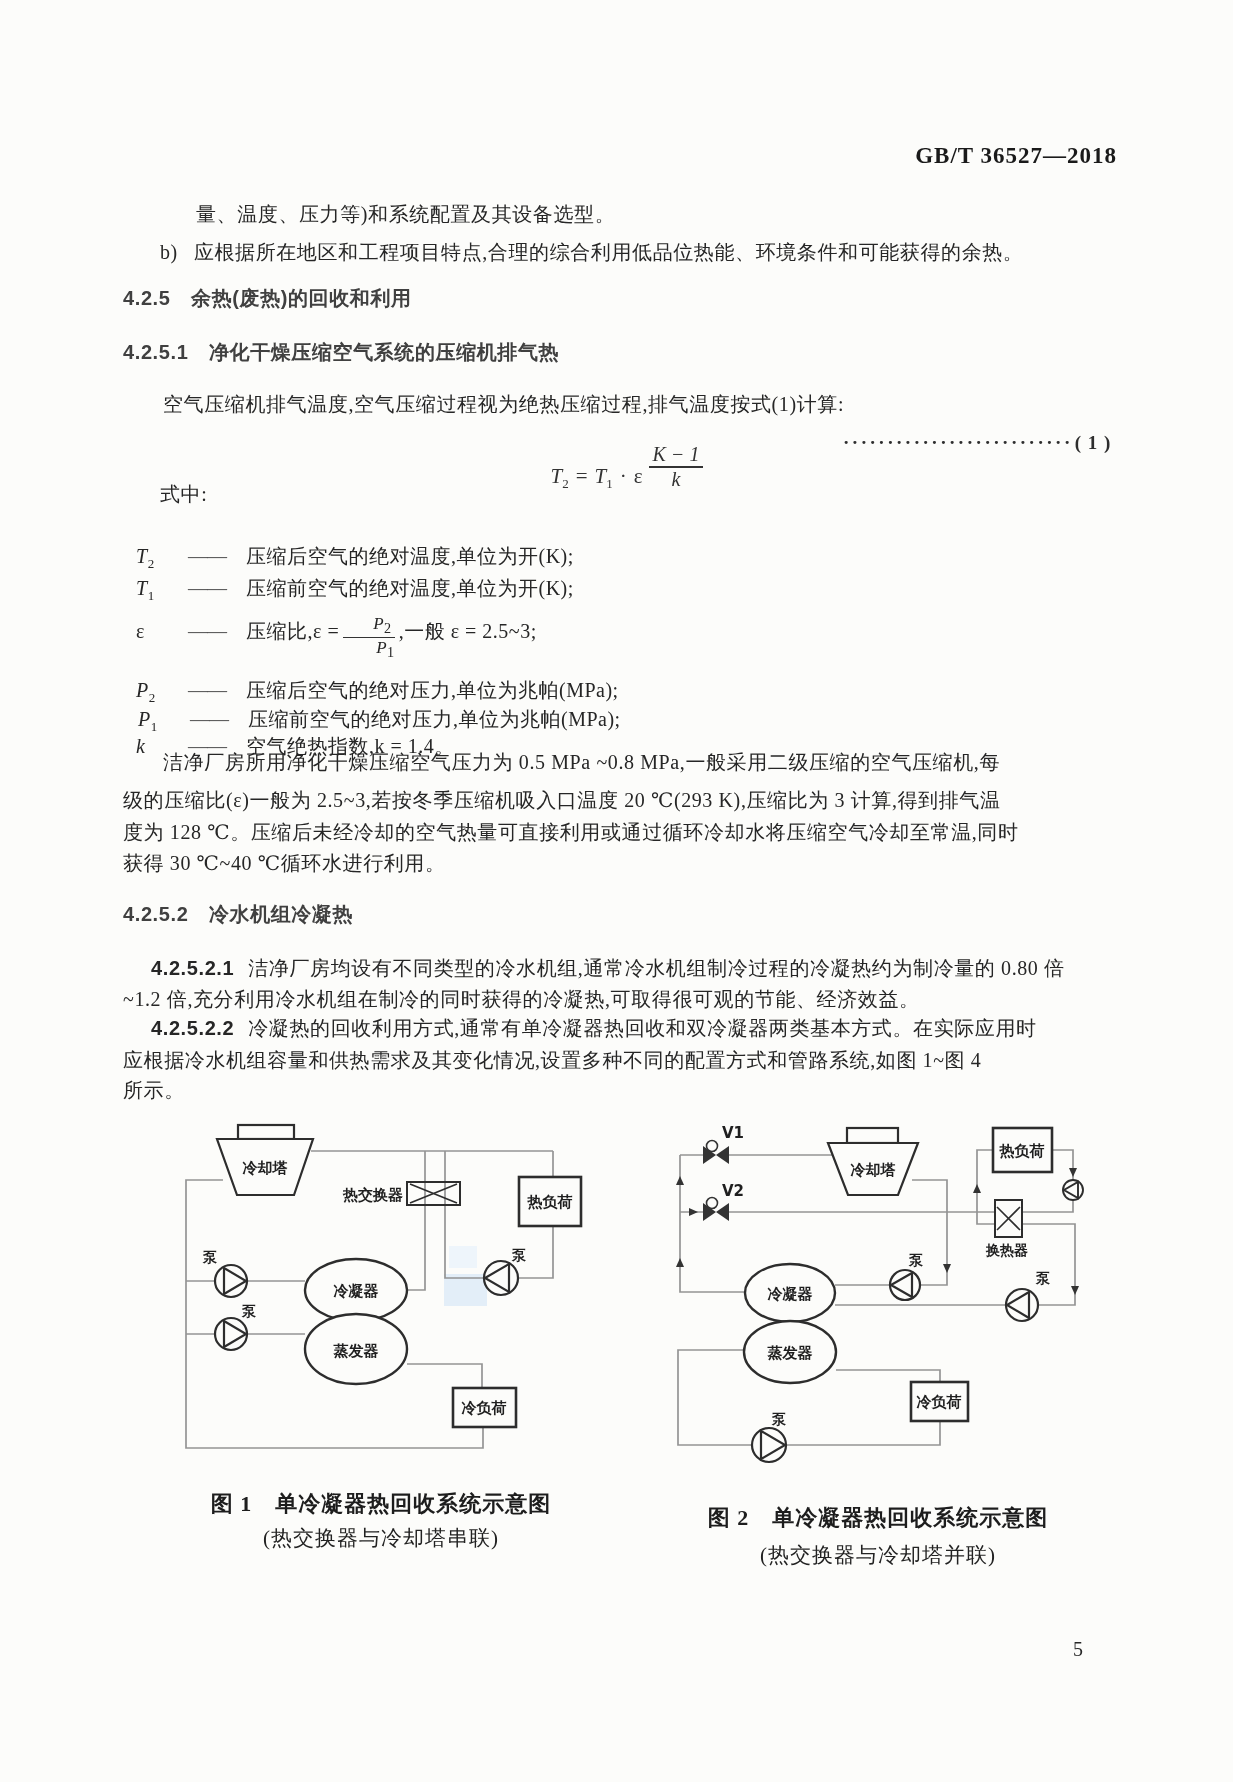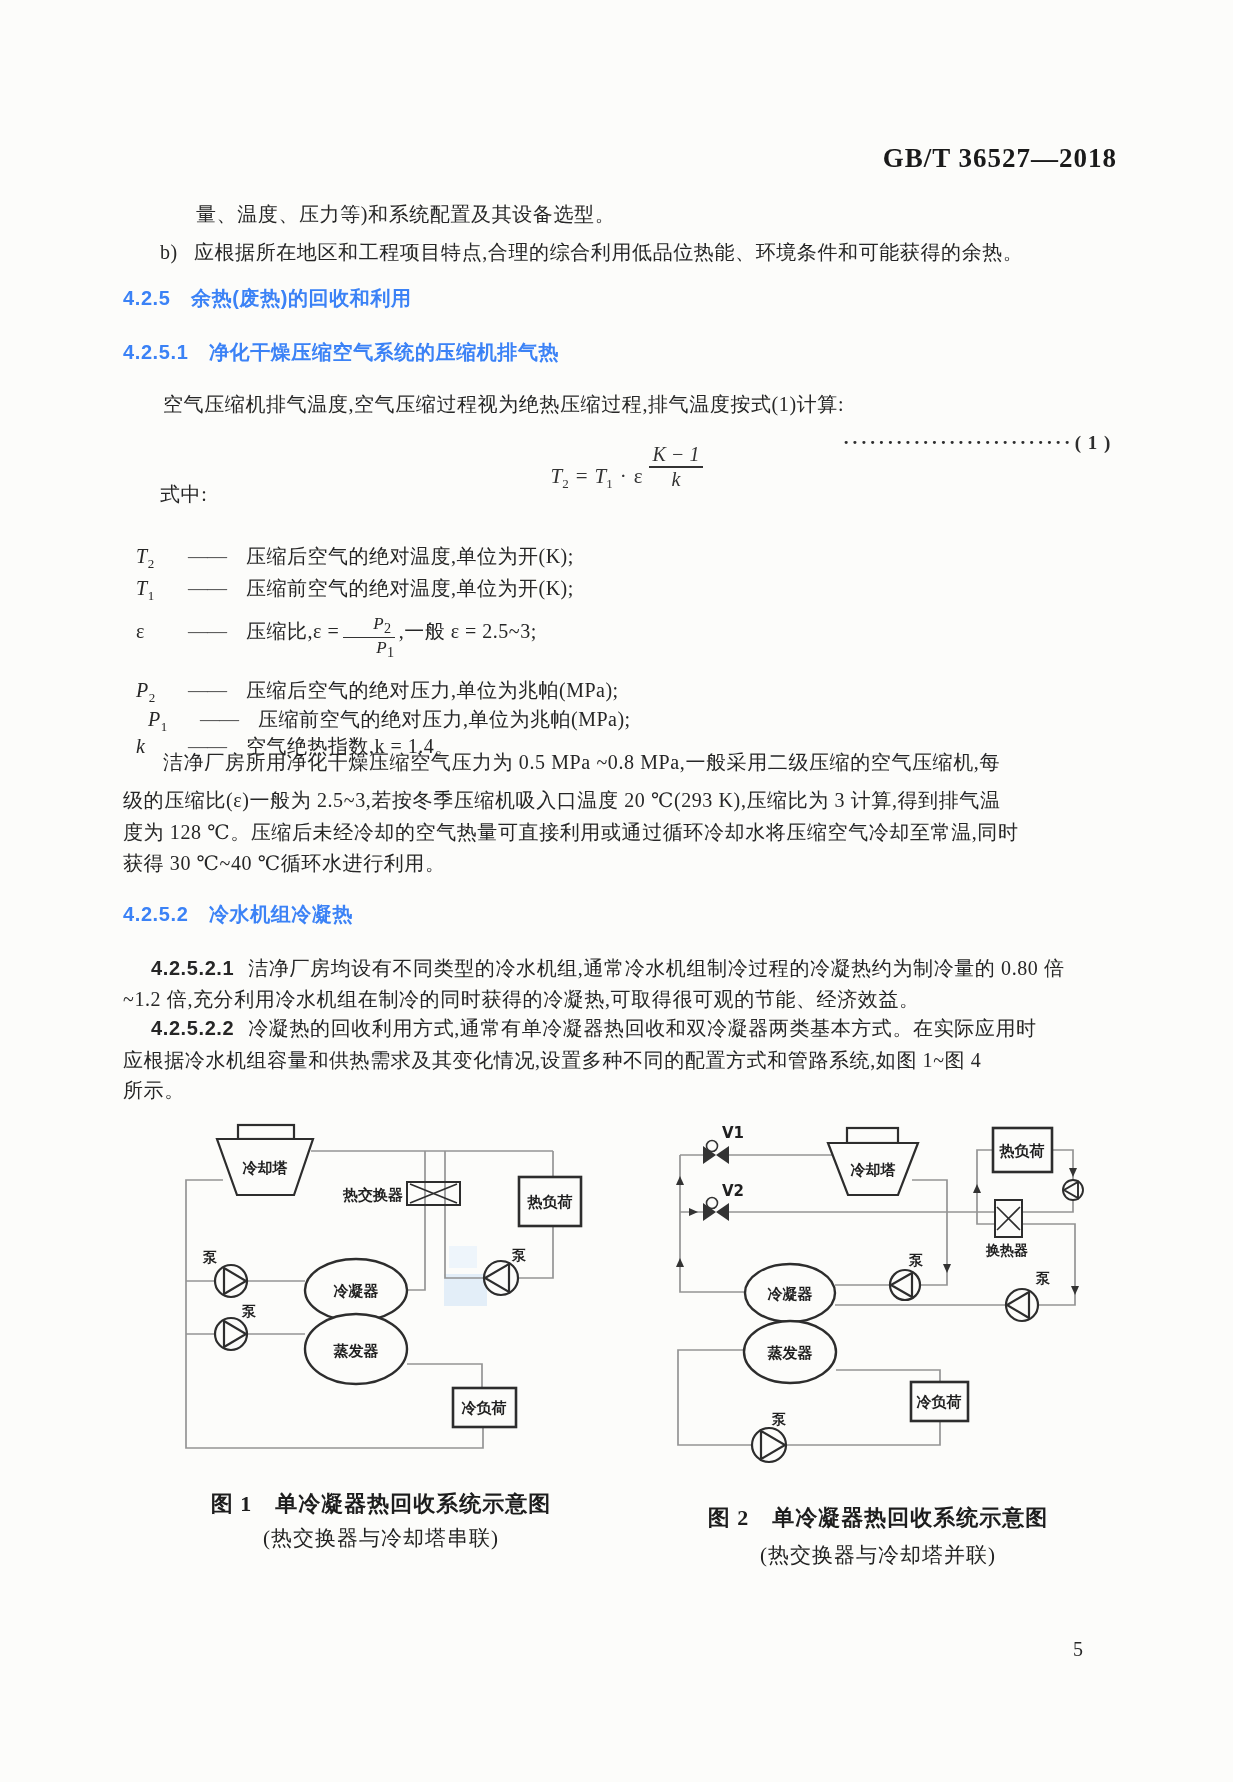--- a/index.html
+++ b/index.html
@@ -4,22 +4,22 @@
 <style>
   html,body{margin:0;padding:0;}
   body{
     width:1233px;height:1782px;position:relative;
     background:#fcfcfa;
     font-family:"Liberation Serif","DejaVu Serif",serif;
     color:#262626;overflow:hidden;
   }
   .abs{position:absolute;white-space:pre;}
   .bl{font-size:20px;letter-spacing:0.6px;line-height:26px;}
-  .hd{font-family:"Liberation Sans","DejaVu Sans",sans-serif;font-weight:bold;color:#3b82f6;font-size:20px;letter-spacing:0.6px;}
-  .header-code{font-size:27px;font-weight:bold;letter-spacing:1px;color:#1a1a1a;}
+  .hd{font-family:"Liberation Sans","DejaVu Sans",sans-serif;font-weight:bold;color:#404040;font-size:20px;letter-spacing:0.6px;}
+  .header-code{font-size:23px;font-weight:bold;letter-spacing:1px;color:#1a1a1a;}
   .cnum{font-family:"Liberation Sans","DejaVu Sans",sans-serif;font-weight:bold;margin-right:14px;margin-left:28px;}
   .var{font-style:italic;font-family:"Liberation Serif","DejaVu Serif",serif;}
   .defrow{font-size:20px;letter-spacing:0.5px;}
   .dsym{display:inline-block;width:52px;font-size:20px;}
   .dsym sub{font-size:13px;}
   .ddash{display:inline-block;width:58px;letter-spacing:-1px;color:#555;}
   .formula{font-size:21px;color:#333;}
   .formula sub{font-size:13px;}
   .formula .op{margin:0 7px;}
   .frac{display:inline-block;text-align:center;vertical-align:middle;transform:translateY(-11px);margin-left:6px;font-size:20px;line-height:1.05;}
@@ -59,21 +59,21 @@
 </div>
 <div class="abs defrow" style="left:125px;top:552px">
   <span class="dsym"><i class="var">T</i><sub>1</sub></span><span class="ddash">——</span><span>压缩前空气的绝对温度,单位为开(K);</span>
 </div>
 <div class="abs defrow" style="left:125px;top:592px">
   <span class="dsym">ε</span><span class="ddash">——</span><span>压缩比,ε =</span><span class="sfrac"><span class="num"><i class="var">P</i><sub>2</sub></span><span class="den"><i class="var">P</i><sub>1</sub></span></span><span>,一般 ε = 2.5~3;</span>
 </div>
 <div class="abs defrow" style="left:125px;top:654px">
   <span class="dsym"><i class="var">P</i><sub>2</sub></span><span class="ddash">——</span><span>压缩后空气的绝对压力,单位为兆帕(MPa);</span>
 </div>
-<div class="abs defrow" style="left:137px;top:683px">
+<div class="abs defrow" style="left:127px;top:683px">
   <span class="dsym"><i class="var">P</i><sub>1</sub></span><span class="ddash">——</span><span>压缩前空气的绝对压力,单位为兆帕(MPa);</span>
 </div>
 <div class="abs defrow" style="left:125px;top:710px">
   <span class="dsym"><i class="var">k</i></span><span class="ddash">——</span><span>空气绝热指数,k = 1.4。</span>
 </div>
 
 <div class="abs bl" style="left:163px;top:749px">洁净厂房所用净化干燥压缩空气压力为 0.5 MPa ~0.8 MPa,一般采用二级压缩的空气压缩机,每</div>
 <div class="abs bl" style="left:123px;top:787px">级的压缩比(ε)一般为 2.5~3,若按冬季压缩机吸入口温度 20 ℃(293 K),压缩比为 3 计算,得到排气温</div>
 <div class="abs bl" style="left:123px;top:819px">度为 128 ℃。压缩后未经冷却的空气热量可直接利用或通过循环冷却水将压缩空气冷却至常温,同时</div>
 <div class="abs bl" style="left:123px;top:850px">获得 30 ℃~40 ℃循环水进行利用。</div>

